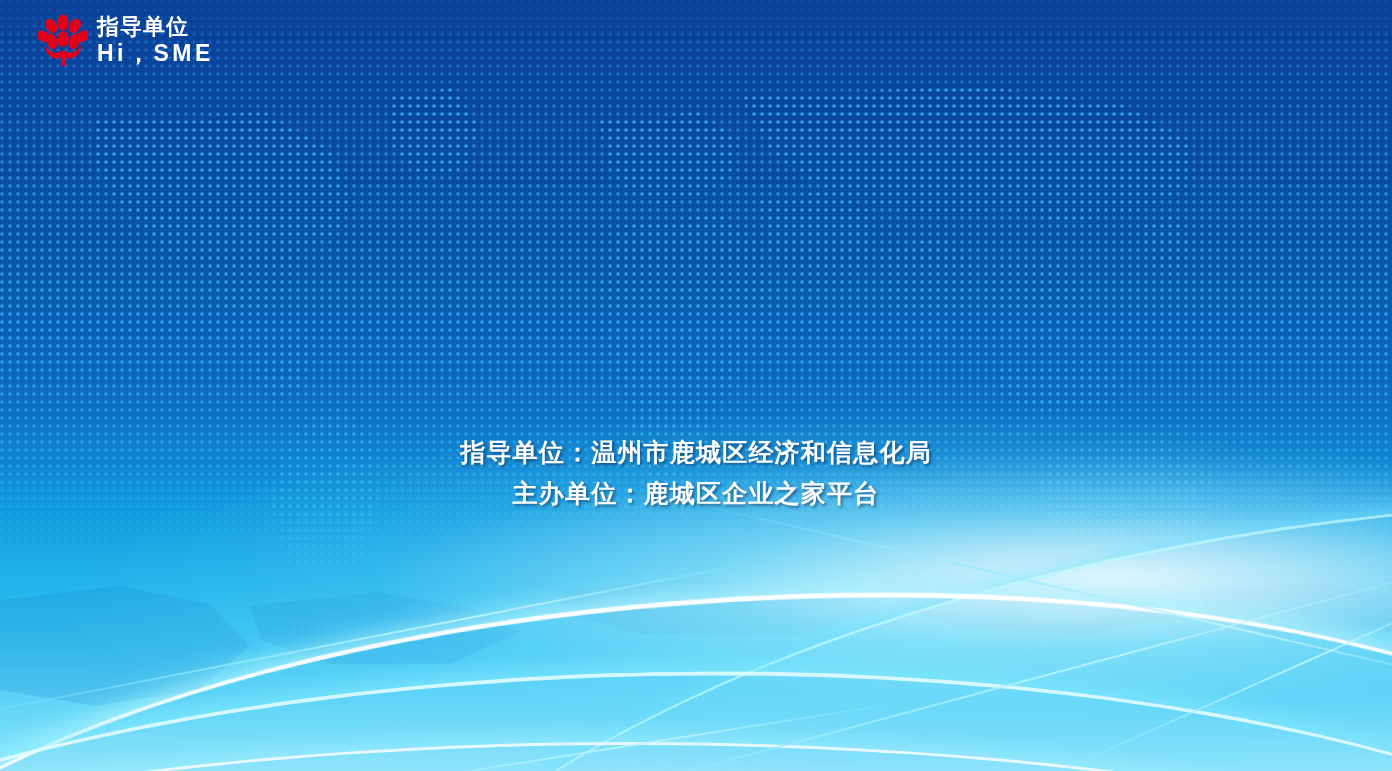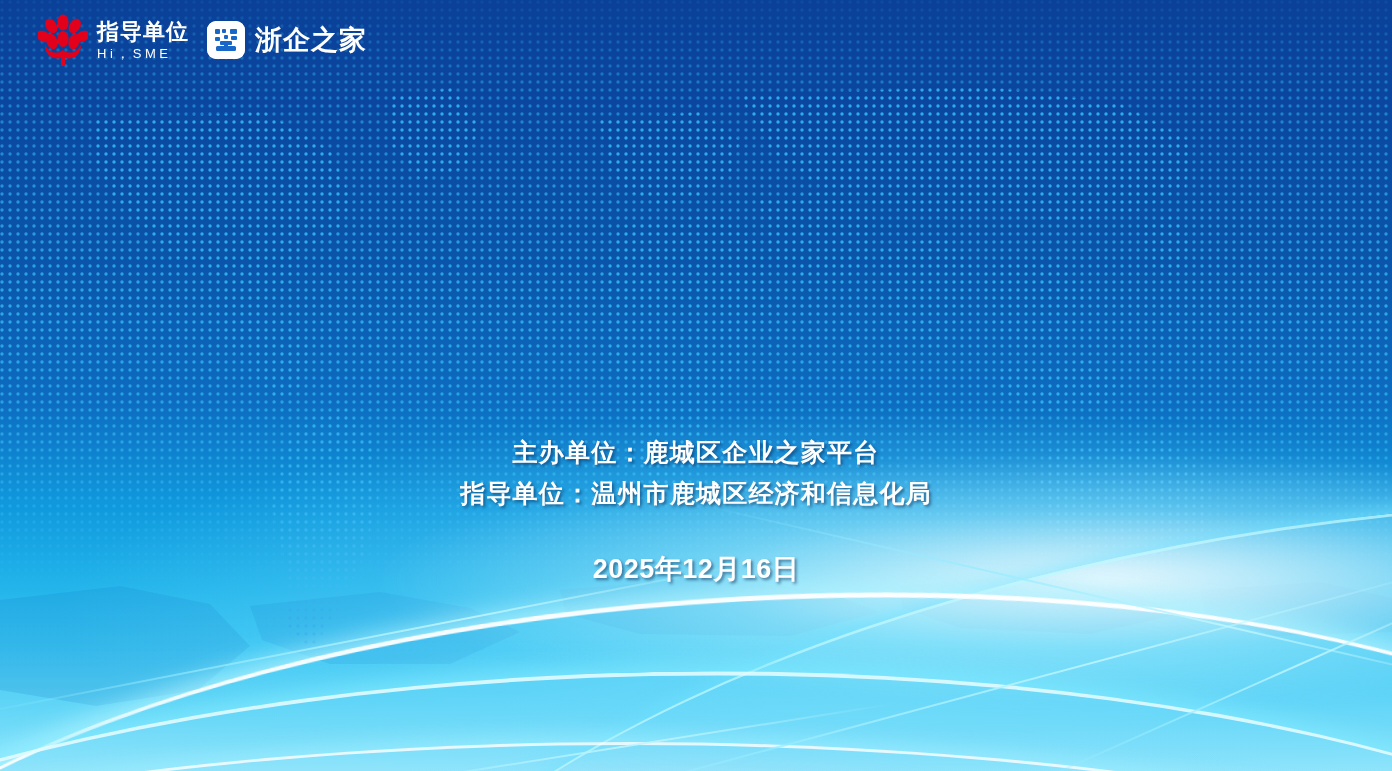--- a/index.html
+++ b/index.html
@@ -123,22 +123,22 @@
   .flower { width: 50px; height: 52px; display: block; }
   .sme-text { display: flex; flex-direction: column; justify-content: center; line-height: 1; }
   .sme-cn {
     font-size: 22px;
     font-weight: 700;
     color: #ffffff;
     letter-spacing: 1px;
     font-family: "Liberation Sans", "DejaVu Sans", sans-serif;
   }
   .sme-en {
-    font-size: 13px;
-    font-weight: 400;
+    font-size: 23px;
+    font-weight: 700;
     color: #ffffff;
     letter-spacing: 3.5px;
     margin-top: 4px;
   }
   .logo-zq { display: flex; align-items: center; gap: 10px; }
   .zq-badge {
     width: 38px; height: 38px;
     background: #ffffff;
     border-radius: 9px;
     display: block;
@@ -293,41 +293,23 @@
           <ellipse cx="25" cy="25" rx="5.6" ry="8"></ellipse>
           <path d="M7 31 C7 42 16 46 23 44 L23 52 L27 52 L27 44 C34 46 43 42 43 31 C38 40 30 40 25 36 C20 40 12 40 7 31 Z"></path>
         </g>
       </svg>
       <div class="sme-text">
         <div class="sme-cn">指导单位</div>
         <div class="sme-en">Hi，SME</div>
       </div>
     </div>
 
-    <div class="logo-zq">
-      <svg class="zq-badge" viewBox="0 0 38 38">
-        <rect x="0" y="0" width="38" height="38" rx="9" fill="#ffffff"></rect>
-        <g fill="#1766c8">
-          <rect x="8" y="8" width="5" height="5" rx="1"></rect>
-          <rect x="15" y="8" width="4" height="4" rx="1"></rect>
-          <rect x="23" y="8" width="7" height="5" rx="1"></rect>
-          <rect x="8" y="16" width="5" height="4" rx="1"></rect>
-          <rect x="17" y="14" width="4" height="4" rx="1"></rect>
-          <rect x="24" y="15" width="6" height="4" rx="1"></rect>
-          <rect x="13" y="20" width="12" height="4" rx="1"></rect>
-          <rect x="17" y="20" width="4" height="8" rx="1"></rect>
-          <rect x="9" y="25" width="20" height="5" rx="1.5"></rect>
-        </g>
-      </svg>
-      <div class="zq-text">浙企之家</div>
-    </div>
 
   </div>
 
 
   <div class="org-block">
+    <div class="org-line">指导单位：温州市鹿城区经济和信息化局</div>
     <div class="org-line">主办单位：鹿城区企业之家平台</div>
-    <div class="org-line">指导单位：温州市鹿城区经济和信息化局</div>
   </div>
 
-  <div class="date">2025年12月16日</div>
 
 </div>
 
 </body></html>

